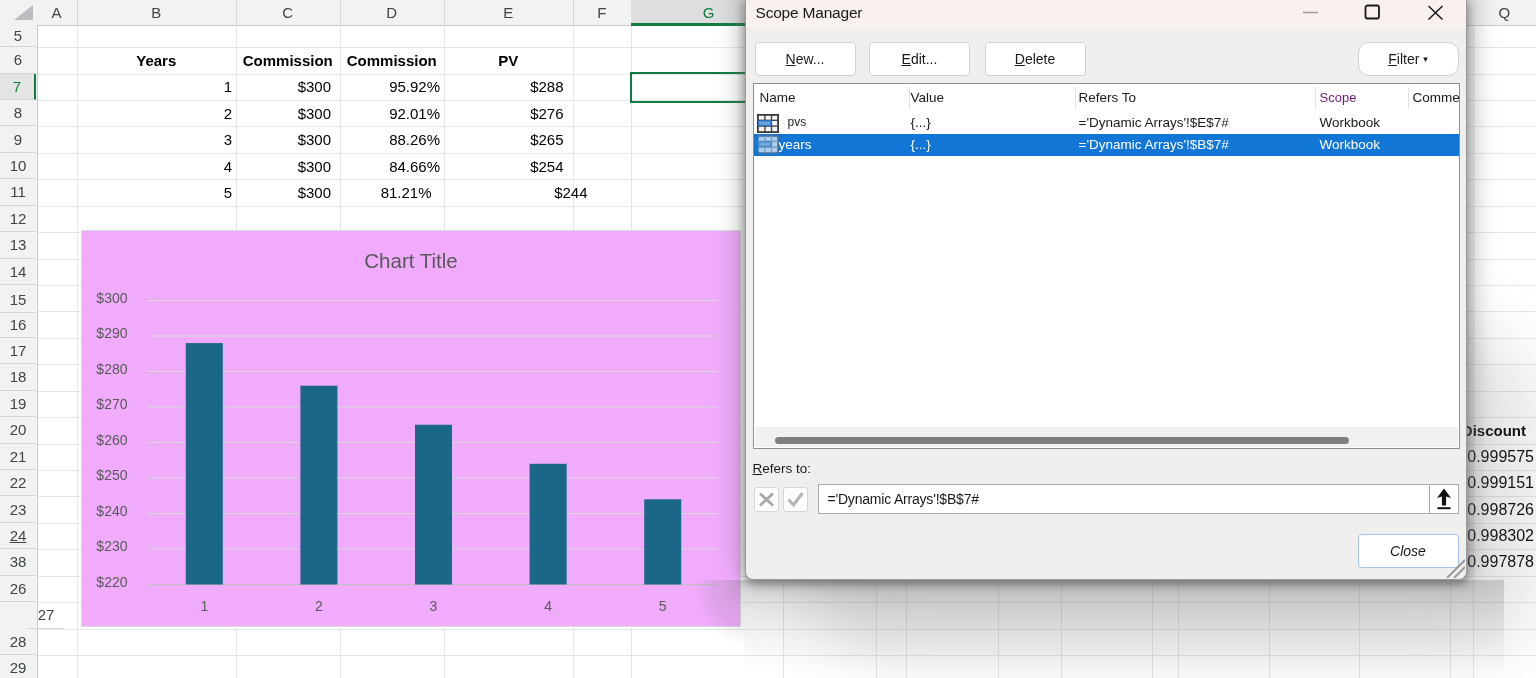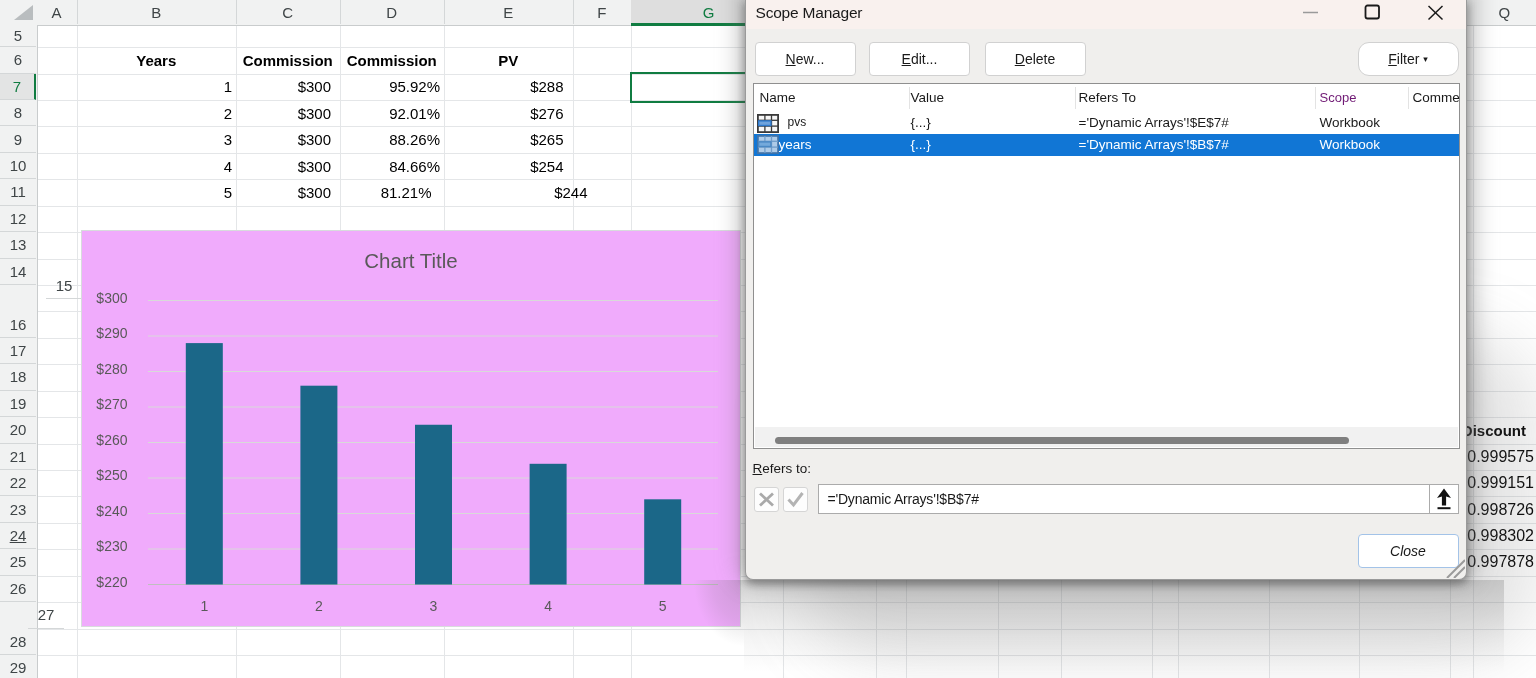--- a/index.html
+++ b/index.html
@@ -78,31 +78,31 @@
     <div class="rowcell" style="top: 0px; height: 21.58px;">5</div>
     <div class="rowcell" style="top: 22.58px; height: 25.43px;">6</div>
     <div class="rowcell" style="top: 49.01px; height: 25.43px; background: rgb(227, 228, 228); color: rgb(16, 124, 65); border-right: 2.5px solid rgb(16, 124, 65); width: 34px;">7</div>
     <div class="rowcell" style="top: 75.44px; height: 25.43px;">8</div>
     <div class="rowcell" style="top: 101.87px; height: 25.43px;">9</div>
     <div class="rowcell" style="top: 128.3px; height: 25.43px;">10</div>
     <div class="rowcell" style="top: 154.73px; height: 25.43px;">11</div>
     <div class="rowcell" style="top: 181.16px; height: 25.43px;">12</div>
     <div class="rowcell" style="top: 207.59px; height: 25.43px;">13</div>
     <div class="rowcell" style="top: 234.02px; height: 25.43px;">14</div>
-    <div class="rowcell" style="top: 248px; height: 25.43px; margin-left: 46px;">15</div>
+    <div class="rowcell" style="top: 262px; height: 25.43px;">15</div>
     <div class="rowcell" style="top: 286.88px; height: 25.43px;">16</div>
     <div class="rowcell" style="top: 313.31px; height: 25.43px;">17</div>
     <div class="rowcell" style="top: 339.74px; height: 25.43px;">18</div>
     <div class="rowcell" style="top: 366.17px; height: 25.43px;">19</div>
     <div class="rowcell" style="top: 392.6px; height: 25.43px;">20</div>
     <div class="rowcell" style="top: 419.03px; height: 25.43px;">21</div>
     <div class="rowcell" style="top: 445.46px; height: 25.43px;">22</div>
     <div class="rowcell" style="top: 471.89px; height: 25.43px;">23</div>
     <div class="rowcell" style="top: 498.32px; height: 25.43px; text-decoration: underline;">24</div>
-    <div class="rowcell" style="top: 524.75px; height: 25.43px;">25</div>
+    <div class="rowcell" style="top: 524.75px; height: 25.43px;">38</div>
     <div class="rowcell" style="top: 551.18px; height: 25.43px;">26</div>
     <div class="rowcell" style="top: 577.61px; height: 25.43px; margin-left: 28px;">27</div>
     <div class="rowcell" style="top: 604.04px; height: 25.43px;">28</div>
     <div class="rowcell" style="top: 630.47px; height: 25.43px;">29</div>
   </div>
 <div id="hdrcells">
     <div class="colcell" style="left: 36.5px; width: 40px;">A</div>
     <div class="colcell" style="left: 76.5px; width: 159.5px;">B</div>
     <div class="colcell" style="left: 236px; width: 103.5px;">C</div>
     <div class="colcell" style="left: 339.5px; width: 104.5px;">D</div>

